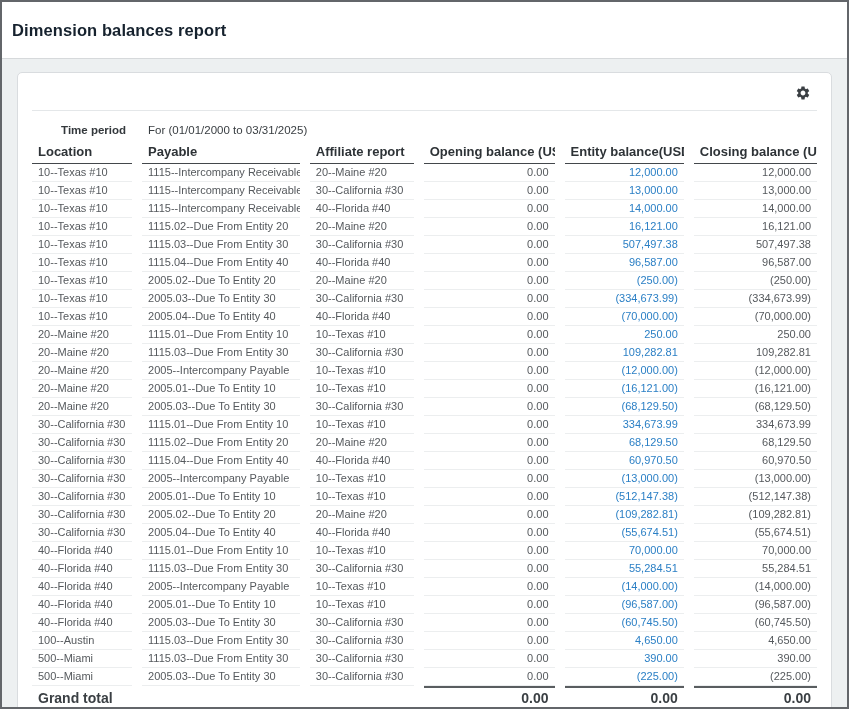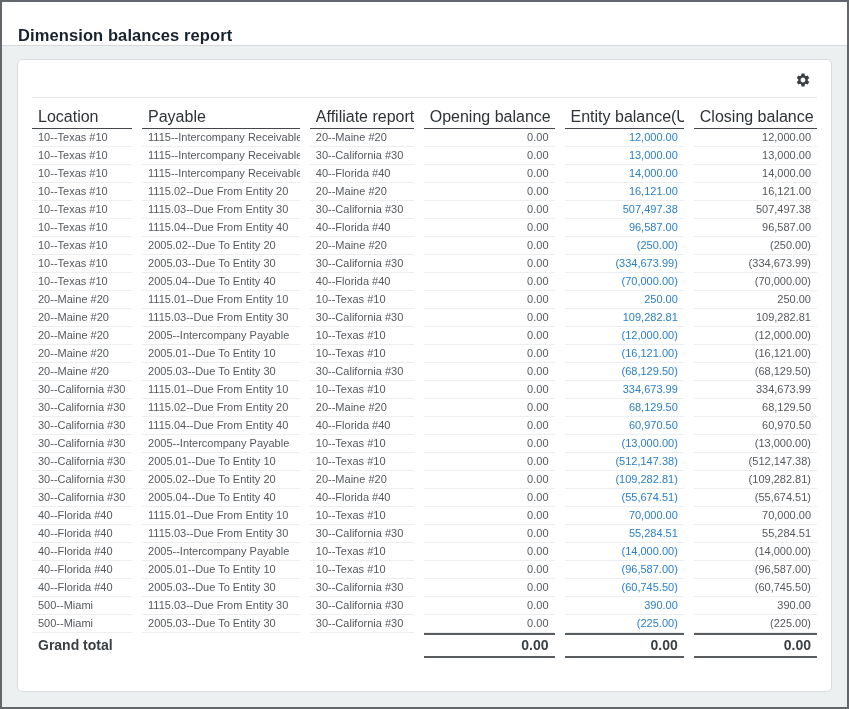--- a/index.html
+++ b/index.html
@@ -11,24 +11,24 @@
   .window {
     width: 849px; height: 709px;
     border: 2px solid #63666a;
     background: #edf0f1;
     display: flex; flex-direction: column;
     overflow: hidden;
   }
   .titlebar {
     background: #ffffff;
     border-bottom: 1px solid #d6d9db;
-    height: 44px;
+    height: 57px;
     flex: 0 0 auto;
-    display: flex; align-items: flex-end;
-    padding: 0 16px;
+    display: flex; align-items: center;
+    padding: 0 10px;
   }
   .titlebar h1 {
     font-size: 16.5px;
     font-weight: bold;
     color: #16222e;
     letter-spacing: 0.1px;
   }
   .main {
     flex: 1 1 auto;
     padding: 13px 15px 15px 15px;
@@ -72,22 +72,22 @@
   col.c-clos { width: 16%; }
   .tp-row td {
     font-size: 11.5px;
     color: #383d41;
     padding: 3px 6px 5px 6px;
     line-height: 14px;
     white-space: nowrap;
   }
   .tp-row .tp-label { font-weight: bold; text-align: right; color: #33383c; }
   th {
-    font-size: 16px;
-    font-weight: normal;
+    font-size: 13px;
+    font-weight: bold;
     color: #2e3337;
     text-align: left;
     padding: 3px 6px 4px 6px;
     line-height: 14px;
     border-bottom: 1.5px solid #43474b;
     white-space: nowrap;
     overflow: hidden;
   }
   th.num { text-align: right; }
   td.cell-text, td.cell-num {
@@ -141,20 +141,24 @@
         <table class="report">
           <colgroup>
             <col class="c-loc">
               <col class="c-acct">
               <col class="c-aff">
             <col class="c-open">
               <col class="c-per">
               <col class="c-clos">
           </colgroup>
           <thead>
+            <tr class="tp-row">
+              <td class="tp-label">Time period</td>
+              <td colspan="5">For (01/01/2000 to 03/31/2025)</td>
+            </tr>
             <tr>
               <th>Location</th>
               <th>Payable</th>
               <th>Affiliate report</th>
               <th class="num">Opening balance (USD)</th>
               <th class="num">Entity balance(USD)</th>
               <th class="num">Closing balance (USD)</th>
             </tr>
           </thead>
           <tbody>
@@ -358,20 +362,28 @@
                 <td class="cell-num cell-link">(96,587.00)</td>
                 <td class="cell-num">(96,587.00)</td>
               </tr>
               <tr>
                 <td class="cell-text">40--Florida #40</td>
                 <td class="cell-text">2005.03--Due To Entity 30</td>
                 <td class="cell-text">30--California #30</td>
                 <td class="cell-num">0.00</td>
                 <td class="cell-num cell-link">(60,745.50)</td>
                 <td class="cell-num">(60,745.50)</td>
+              </tr>
+              <tr>
+                <td class="cell-text">100--Austin</td>
+                <td class="cell-text">1115.03--Due From Entity 30</td>
+                <td class="cell-text">30--California #30</td>
+                <td class="cell-num">0.00</td>
+                <td class="cell-num cell-link">4,650.00</td>
+                <td class="cell-num">4,650.00</td>
               </tr>
               <tr>
                 <td class="cell-text">500--Miami</td>
                 <td class="cell-text">1115.03--Due From Entity 30</td>
                 <td class="cell-text">30--California #30</td>
                 <td class="cell-num">0.00</td>
                 <td class="cell-num cell-link">390.00</td>
                 <td class="cell-num">390.00</td>
               </tr>
               <tr>

